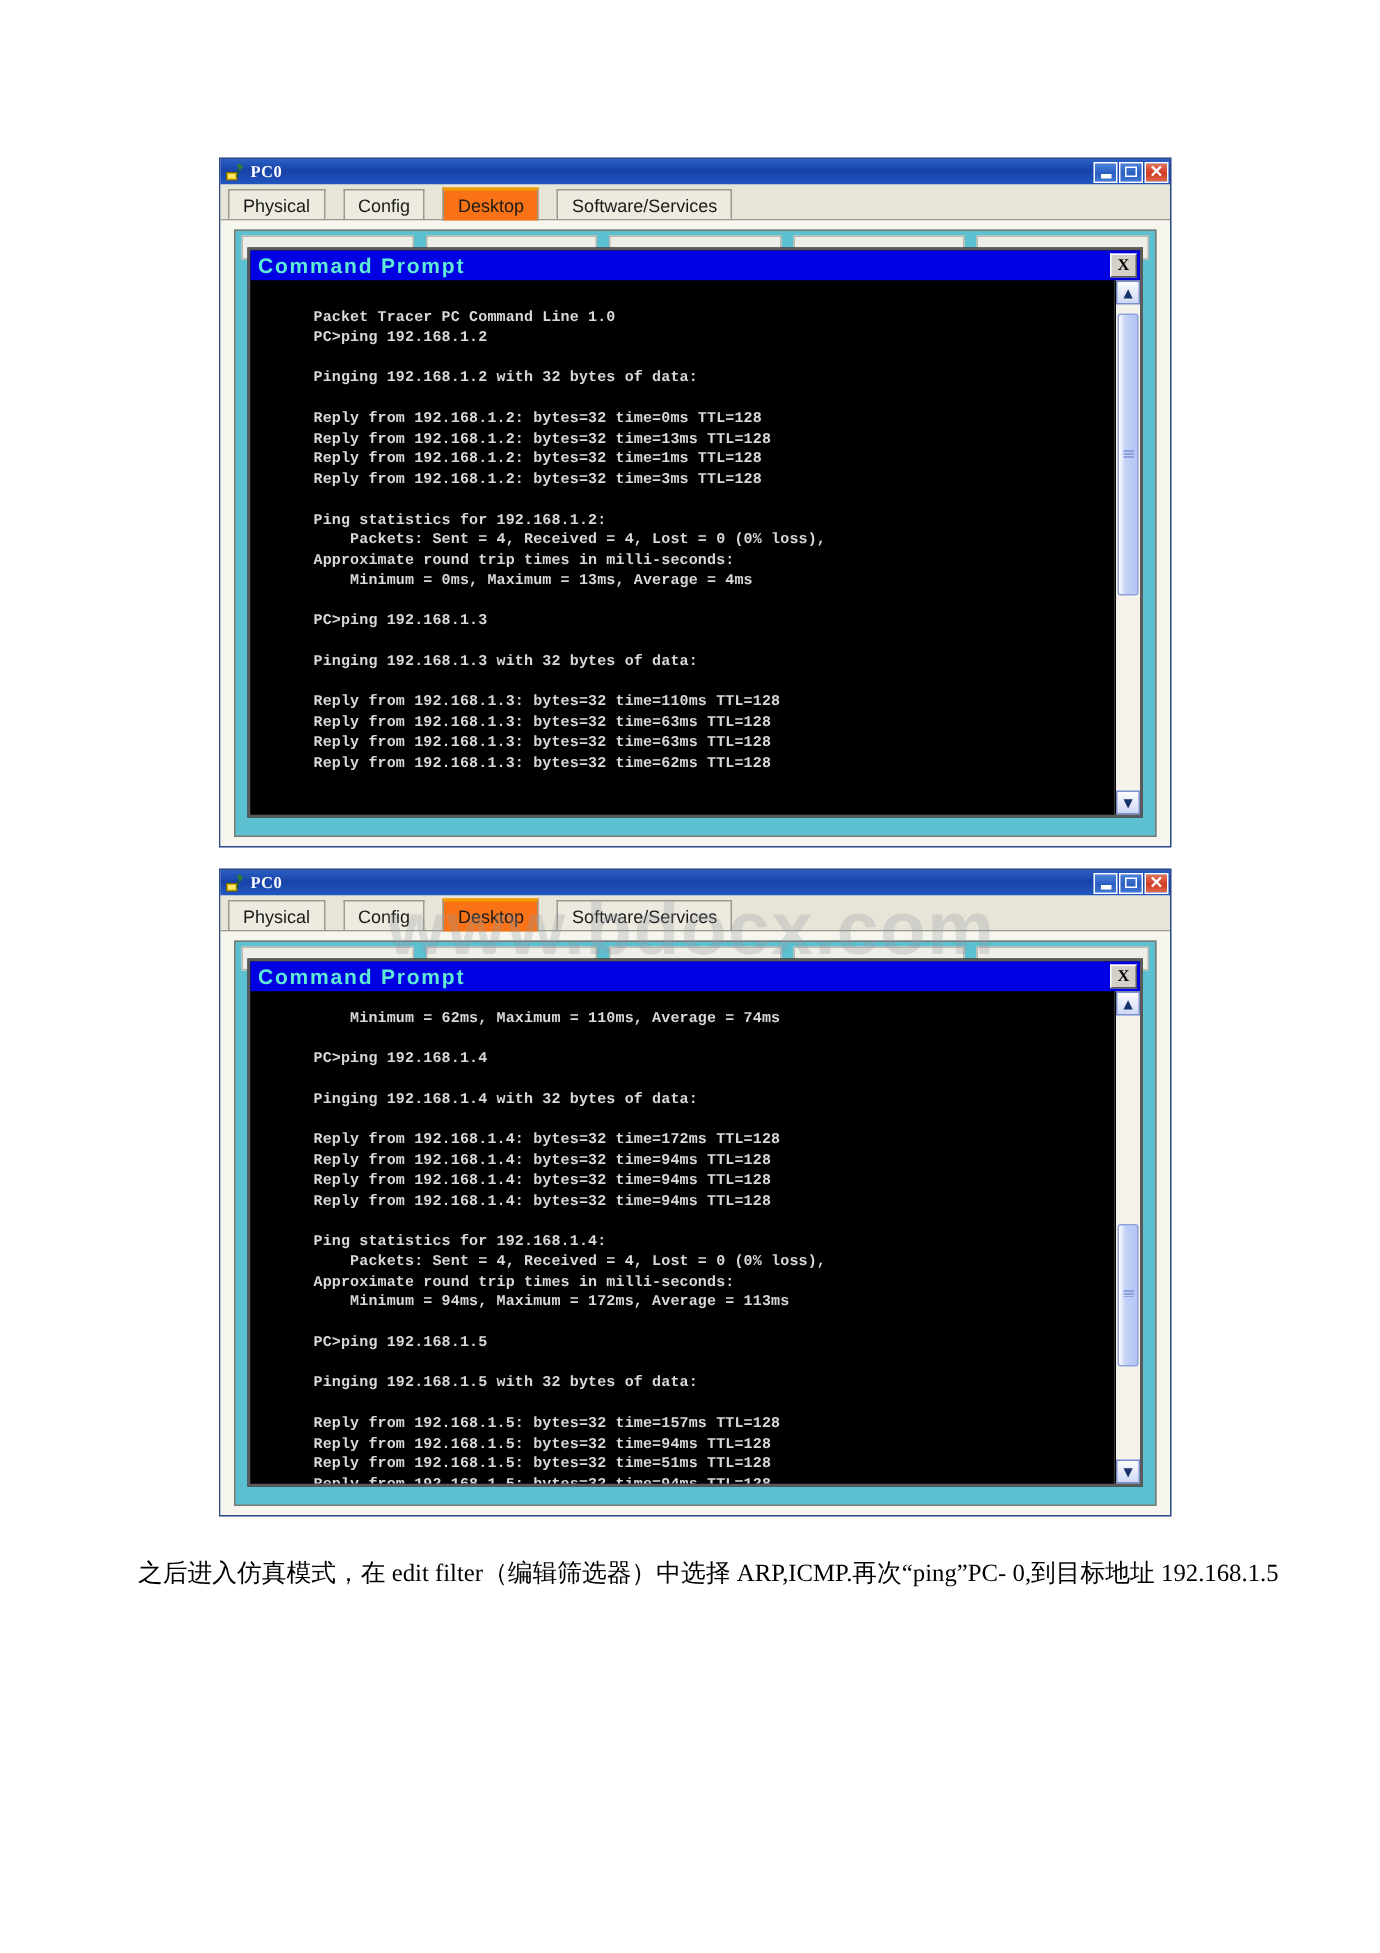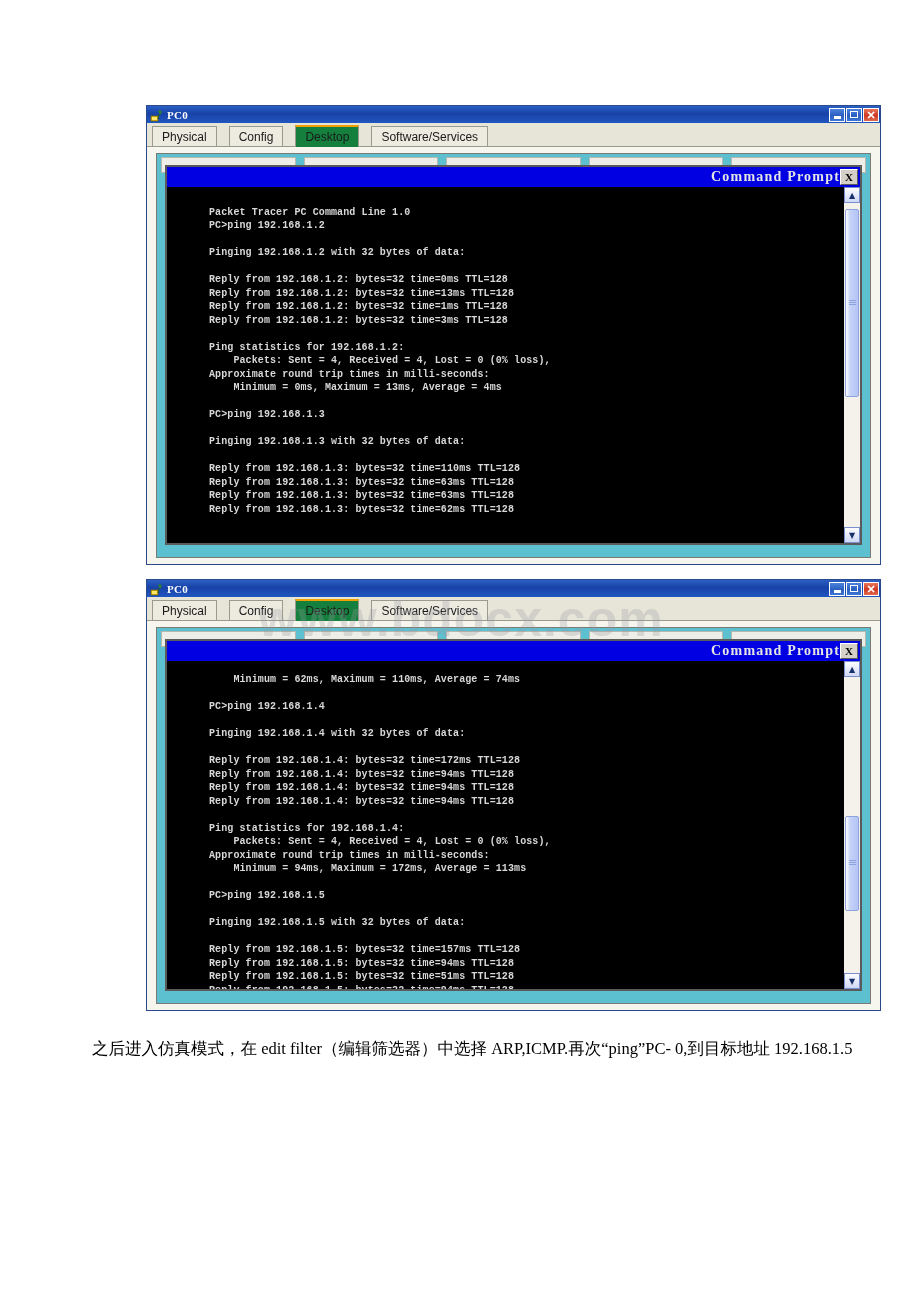--- a/index.html
+++ b/index.html
@@ -12,21 +12,21 @@
     height: 1302px;
     position: relative;
     font-family: "Liberation Serif", serif;
     overflow: hidden;
   }
 
   
   .pt-window {
     position: absolute;
     left: 146px;
-    width: 735px;
+    width: 635px;
     background: #e7e5d8;
     border: 1px solid #2b4a8b;
     box-sizing: border-box;
   }
   .pt-window.win1 { top: 105px; height: 460px; }
   .pt-window.win2 { top: 579px; height: 432px; }
 
   .titlebar {
     height: 17px;
     background: linear-gradient(to bottom, #2b60c4 0%, #1842a8 45%, #2057c0 100%);
@@ -105,21 +105,21 @@
     font-size: 12px;
     color: #1a1a1a;
     background: #edebe0;
     border: 1px solid #9b9a8e;
     border-bottom: none;
     margin-right: 12px;
     box-sizing: border-box;
     white-space: nowrap;
   }
   .tab.active {
-    background: #15803d;
+    background: #f97316;
     border-top: 2px solid #f0a000;
     height: 22px;
     line-height: 20px;
     position: relative;
     z-index: 3;
     margin-bottom: -1px;
   }
 
   
   .desktop {
@@ -175,27 +175,26 @@
   .cmd-title {
     height: 20px;
     background: #0000e2;
     display: flex;
     align-items: center;
     padding: 0 2px 0 5px;
     box-sizing: border-box;
     flex: none;
   }
   .cmd-title-text {
-    color: #e5e5e5;
-    font-family: Liberation Serif, serif;
+    color: #5eead4;
+    font-family: Liberation Sans, sans-serif;
     font-weight: bold;
     font-size: 14px;
     letter-spacing: 1.2px;
     flex: 1;
-    text-align: right;
   }
   .cmd-close {
     width: 18px;
     height: 16px;
     background: #d4d0c8;
     border: 1px solid #ffffff;
     border-right-color: #5a5a5a;
     border-bottom-color: #5a5a5a;
     font-family: "Liberation Serif", serif;
     font-weight: bold;

